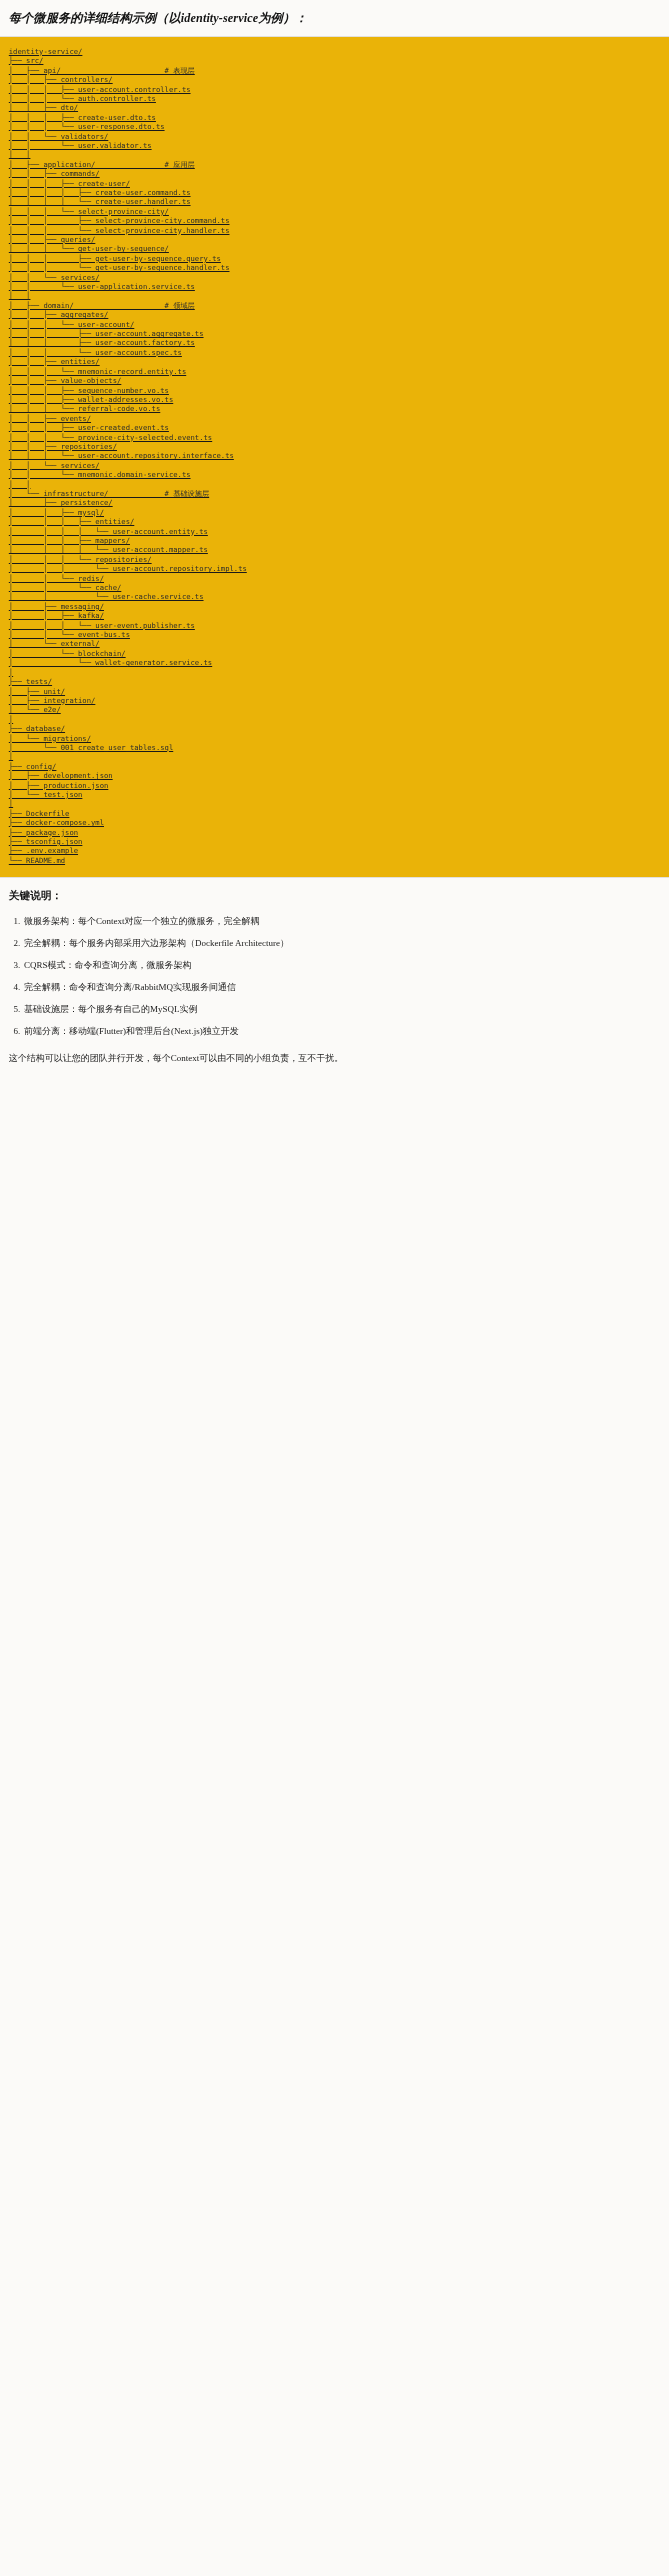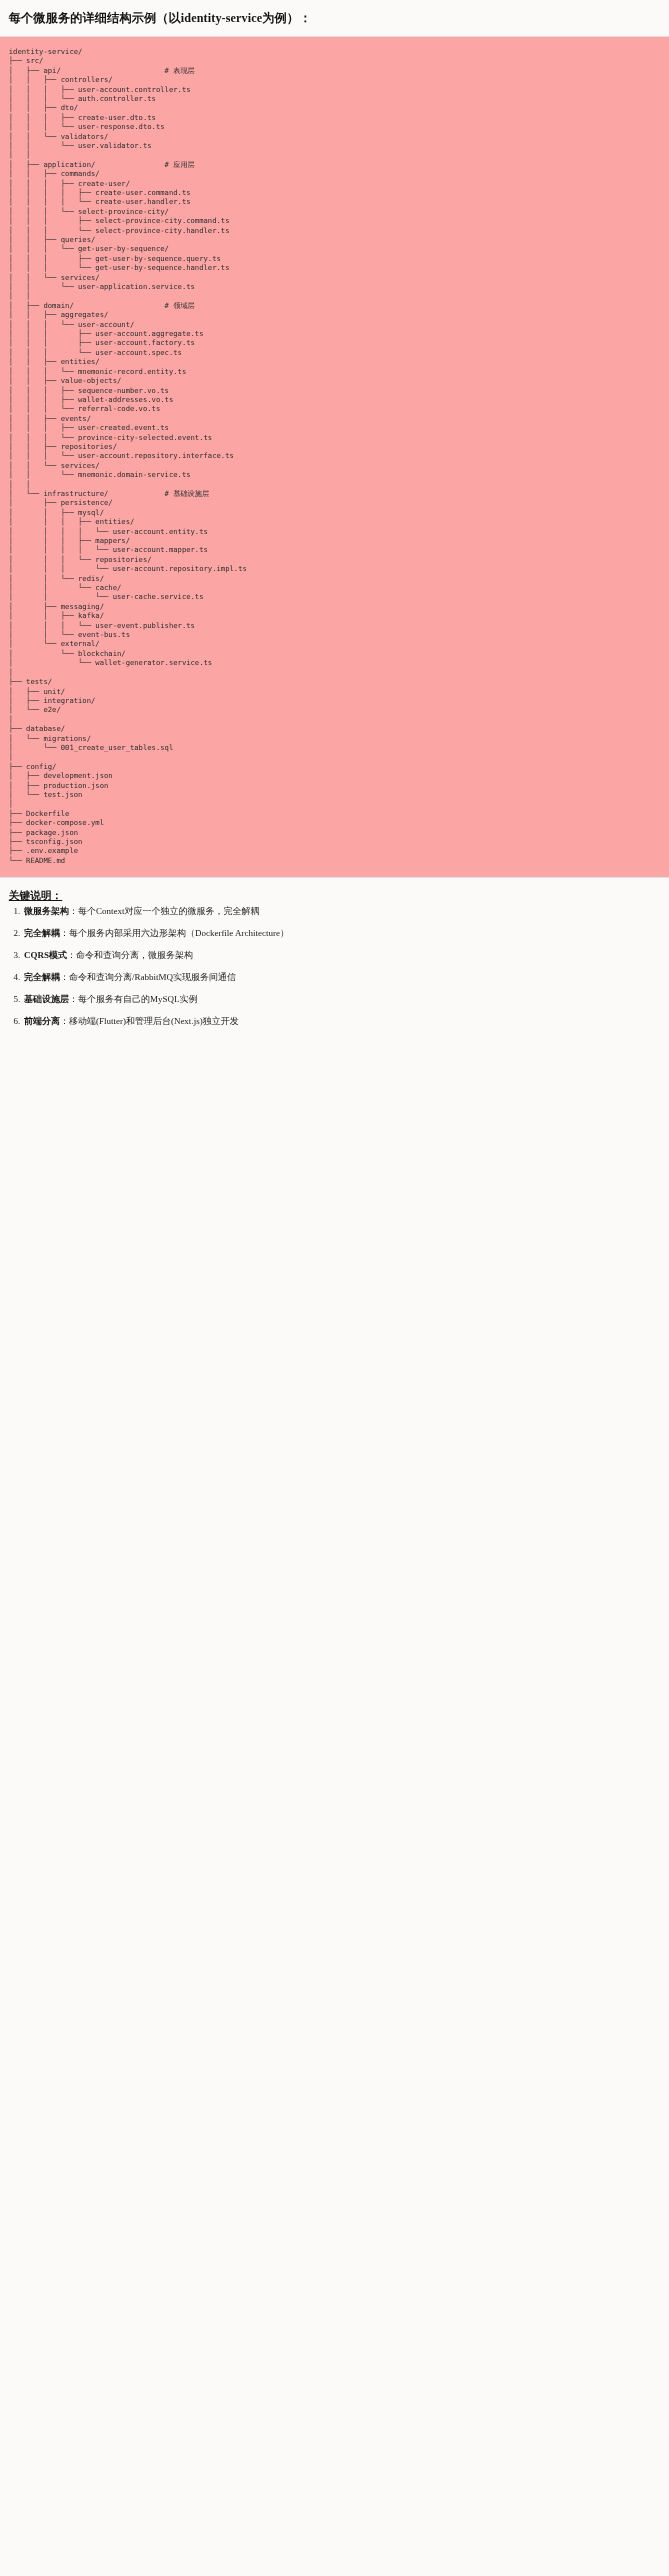--- a/index.html
+++ b/index.html
@@ -25,28 +25,30 @@
   .section-heading {
     font-family: "Liberation Serif", "DejaVu Serif", serif;
     font-weight: bold;
     font-size: 12.2px;
     line-height: 1.4;
     color: #141414;
     padding: 10px 8.8px 8.8px 8.8px;
     margin: 0;
     border-bottom: 0.6px solid #e2e0dc;
     letter-spacing: 0.1px;
+    font-style: italic;
   }
 
   
   .code-block {
     padding: 10px 8.8px 11.3px 8.8px;
     border-bottom: 0.6px solid #e2e0dc;
-    background: #fca5a5;
+    background: #eab308;
     overflow: hidden;
+    text-decoration: underline;
   }
   pre.tree {
     margin: 0;
     padding: 0;
     font-family: "DejaVu Sans Mono", "Liberation Mono", monospace;
     font-size: 7.2px;
     line-height: 9.4px;
     color: #2b2b2b;
     white-space: pre;
     letter-spacing: 0;
@@ -56,42 +58,41 @@
   
   .notes {
     padding: 11.3px 8.8px 10px 8.8px;
     background: #fbfaf8;
   }
   .notes-title {
     font-family: "Liberation Serif", "DejaVu Serif", serif;
     font-weight: bold;
     font-size: 10.6px;
     color: #141414;
-    margin: 0 0 2px 0;
+    margin: 0 0 12px 0;
     letter-spacing: 0.1px;
-    text-decoration: underline;
   }
   ol.notes-list {
     margin: 0 0 8.8px 0;
     padding: 0 0 0 13.8px;
     list-style: decimal;
   }
   ol.notes-list > li {
     font-family: "Liberation Serif", "DejaVu Serif", serif;
     font-size: 9px;
     line-height: 1.55;
     color: #1a1a1a;
     margin: 0 0 8.1px 0;
     padding-left: 1.3px;
   }
   ol.notes-list > li:last-child {
     margin-bottom: 4px;
   }
   ol.notes-list > li b {
-    font-weight: bold;
+    font-weight: normal;
   }
   .closing {
     font-family: "Liberation Serif", "DejaVu Serif", serif;
     font-size: 9px;
     line-height: 1.6;
     color: #1a1a1a;
     margin: 12.5px 0 0 0;
   }
 </style>
 </head>
@@ -194,16 +195,17 @@
   <div class="notes">
     <div class="notes-title">关键说明：</div>
     <ol class="notes-list">
         <li><b>微服务架构</b><span>：每个Context对应一个独立的微服务，完全解耦</span></li>
         <li><b>完全解耦</b><span>：每个服务内部采用六边形架构（Dockerfile Architecture）</span></li>
         <li><b>CQRS模式</b><span>：命令和查询分离，微服务架构</span></li>
         <li><b>完全解耦</b><span>：命令和查询分离/RabbitMQ实现服务间通信</span></li>
         <li><b>基础设施层</b><span>：每个服务有自己的MySQL实例</span></li>
         <li><b>前端分离</b><span>：移动端(Flutter)和管理后台(Next.js)独立开发</span></li>
       </ol>
+    <p class="closing">这个结构可以让您的团队并行开发，每个Context可以由不同的小组负责，互不干扰。</p>
   </div>
 
 </div>
 
 
 </body></html>

